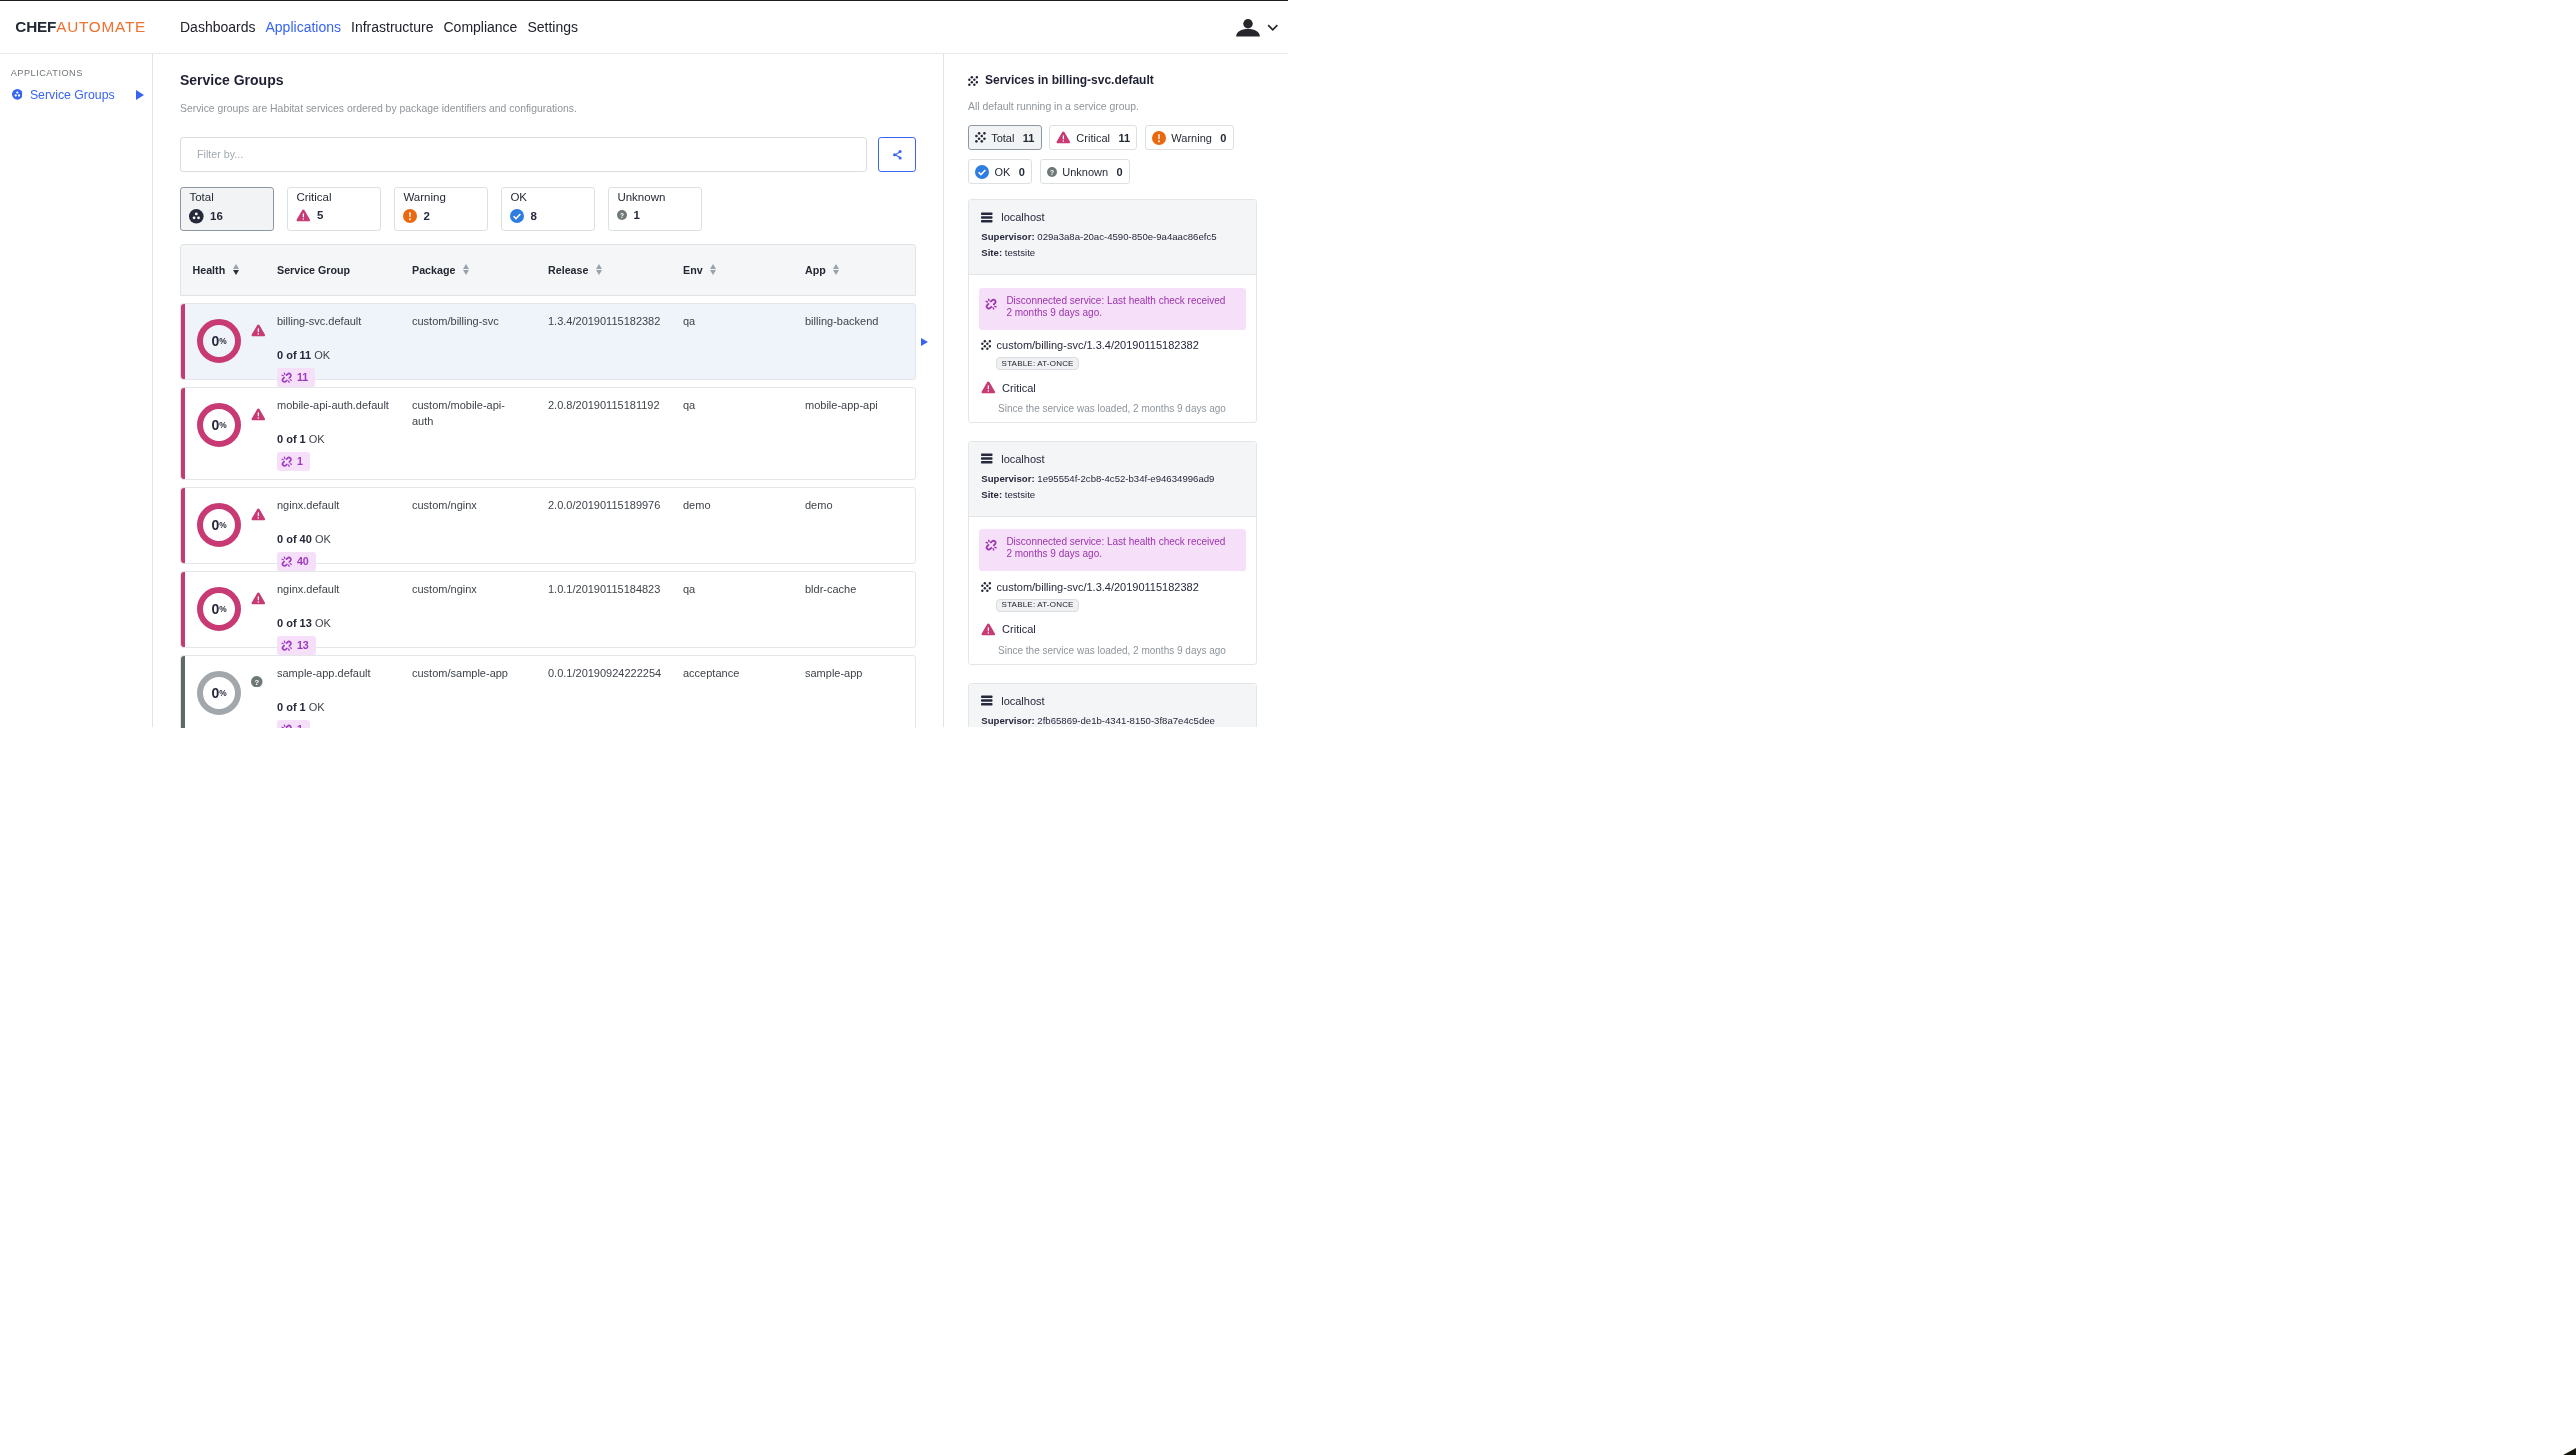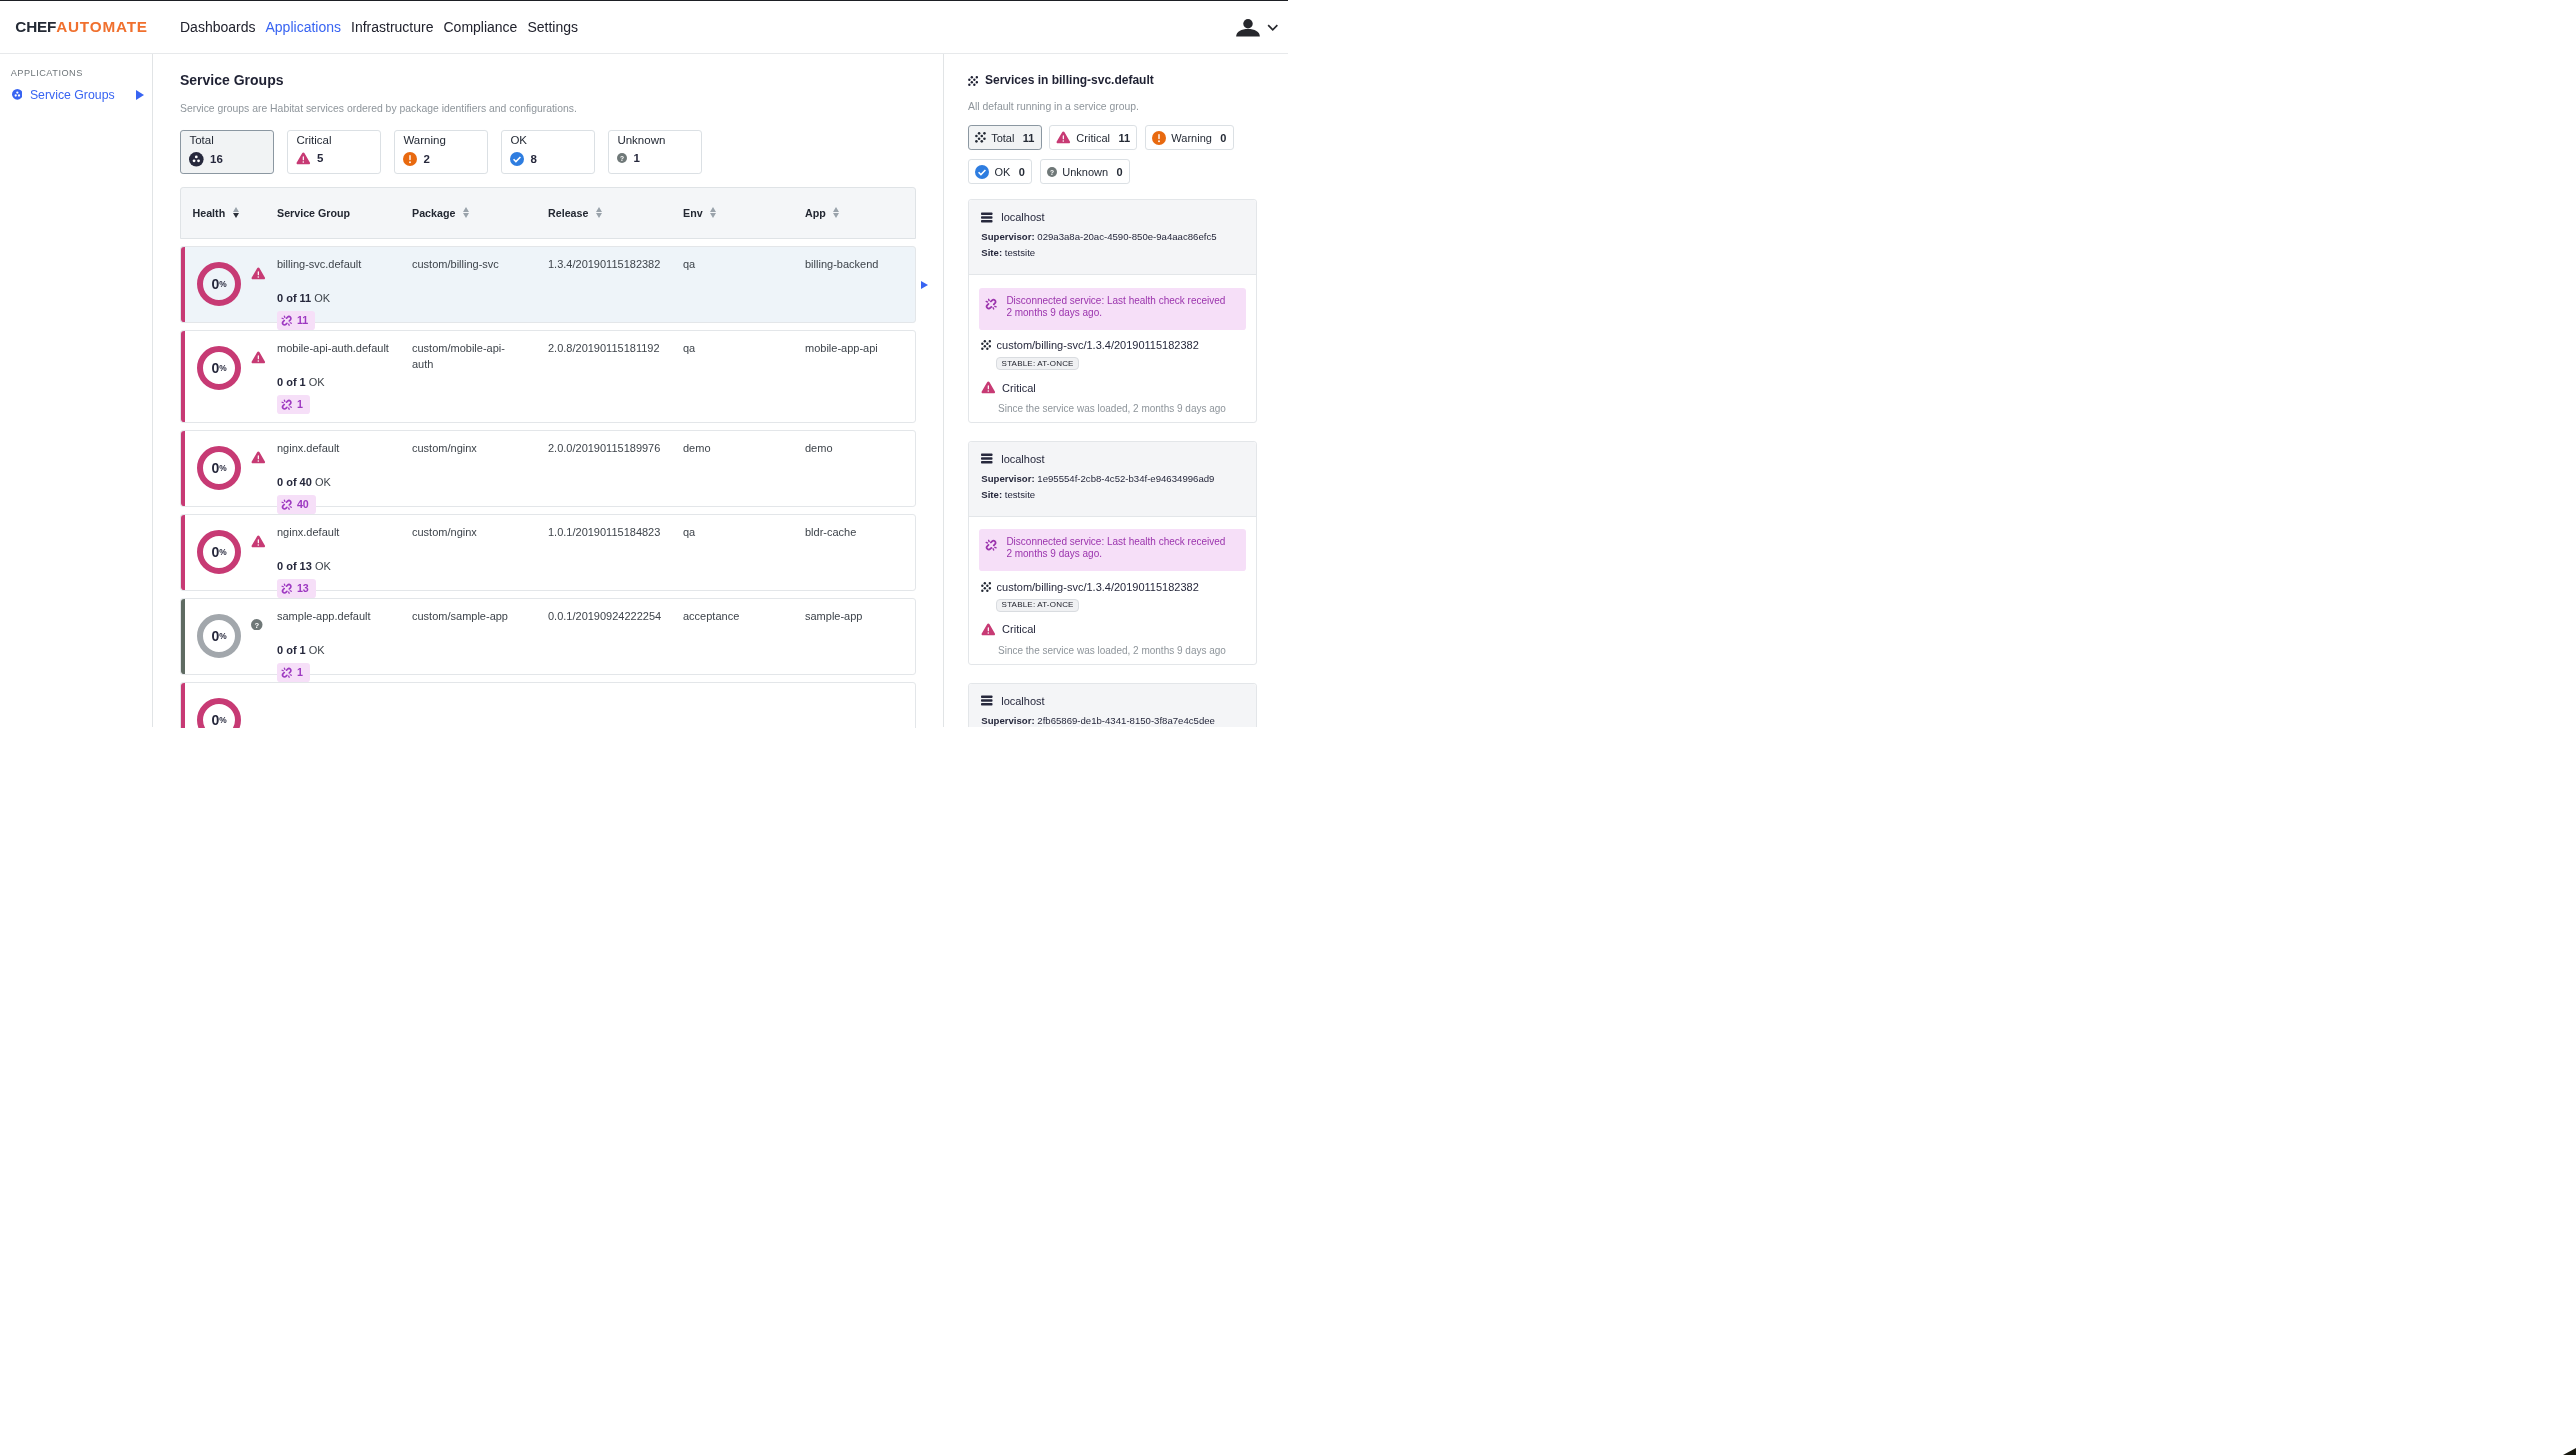--- a/index.html
+++ b/index.html
@@ -2,21 +2,21 @@
 <html style="font-size:12.3px"><head>
 <meta charset="utf-8">
 <style>
 * { margin:0; padding:0; box-sizing:border-box; }
 html,body { font-family:"Liberation Sans", sans-serif; background:#fff; color:#26283c; }
 body { width:1288px; height:728px; overflow:hidden; }
 .topbar { height:0.8px; background:#1d1f24; }
 header { height:53px; background:#fff; border-bottom:0.8px solid #e7e9eb; position:relative; }
 .logo { position:absolute; left:15.3px; top:17px; font-size:15.3px; font-weight:bold; letter-spacing:-0.2px; }
 .logo .chef { color:#242a35; }
-.logo .auto { color:#f0702e; font-weight:bold; letter-spacing:0.8px; }
+.logo .auto { color:#f0702e; font-weight:normal; letter-spacing:0.8px; }
 nav { position:absolute; left:180px; top:0; height:100%; display:flex; align-items:center; gap:10px; }
 nav a { text-decoration:none; color:#21222d; font-size:14px; }
 nav a.active { color:#3864f2; }
 .usr { position:absolute; right:9.2px; top:18.4px; display:flex; align-items:center; gap:6.1px; }
 .layout { display:flex; height:673px; }
 aside.left { width:153px; border-right:0.8px solid #e1e4e6; padding-top:14px; flex:none; }
 .side-label { color:#6e7579; font-size:9.2px; letter-spacing:0.5px; margin:0 0 10px 10.7px; }
 .side-item { display:flex; align-items:center; margin-left:11.5px; white-space:nowrap; }
 .side-item .txt { color:#3864f2; font-size:12.3px; margin-left:7.7px; }
 .side-item .tri { margin-left:21.5px; width:0; height:0; border-left:8.4px solid #3864f2; border-top:5.4px solid transparent; border-bottom:5.4px solid transparent; }
@@ -153,20 +153,32 @@
           <circle cx="9" cy="15.8" r="2.8" fill="#fff"></circle>
           <circle cx="17" cy="15.8" r="2.8" fill="#fff"></circle>
         </svg>
     <span class="txt">Service Groups</span>
     <span class="tri"></span>
   </div>
 </aside>
 <main>
   <h1 class="pgtitle">Service Groups</h1>
   <div class="pgdesc">Service groups are Habitat services ordered by package identifiers and configurations.</div>
+  <div class="filter-row">
+    <div class="finput">Filter by...</div>
+    <div class="share">
+      <svg width="10.7" height="11.5" viewBox="0 0 24 24" fill="#3864f2">
+            <circle cx="18.2" cy="4.8" r="3.4"></circle>
+            <circle cx="5.8" cy="12" r="3.4"></circle>
+            <circle cx="18.2" cy="19.2" r="3.4"></circle>
+            <path d="M6.4 10.9l11-6.4 1.3 2.2-11 6.4z"></path>
+            <path d="M6.4 13.1l11 6.4 1.3-2.2-11-6.4z"></path>
+          </svg>
+    </div>
+  </div>
   <div class="tabs">
     <div class="tab sel">
           <div class="t">Total</div>
           <div class="n"><svg width="14.6" height="14.6" viewBox="0 0 26 26">
               <circle cx="13" cy="13" r="13" fill="#26283c"></circle>
               <circle cx="13" cy="8.7" r="2.5" fill="#fff"></circle>
               <circle cx="9" cy="15.8" r="2.5" fill="#fff"></circle>
               <circle cx="17" cy="15.8" r="2.5" fill="#fff"></circle>
             </svg>16</div>
         </div>

